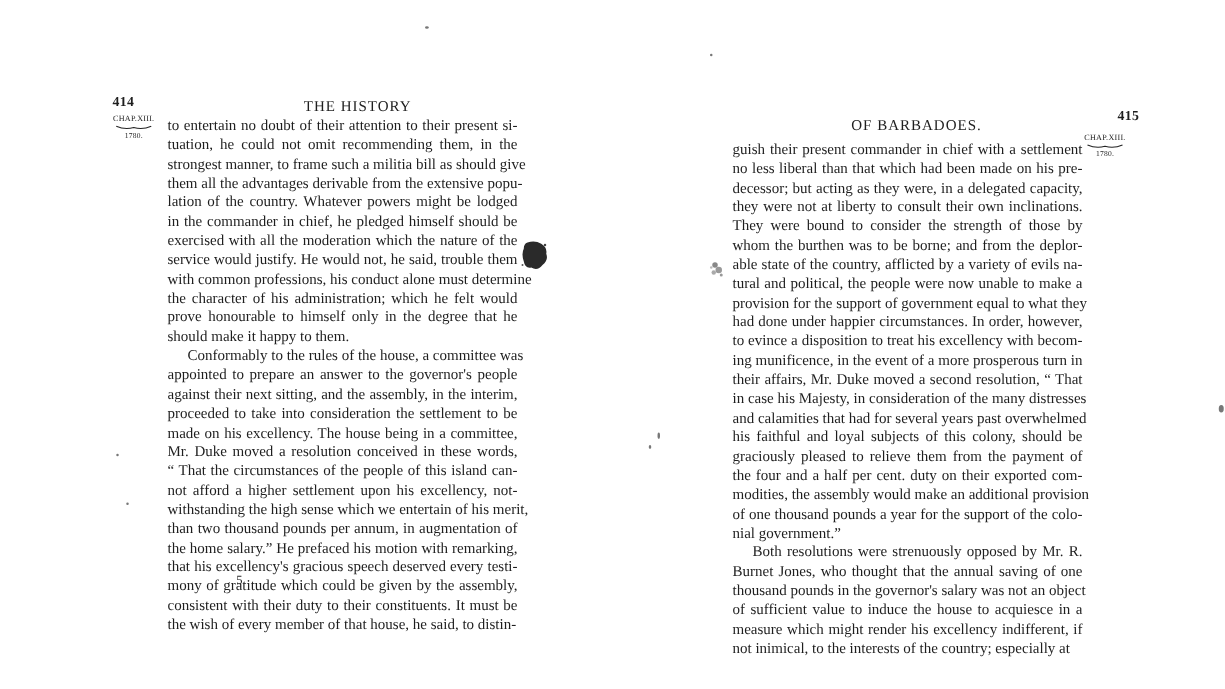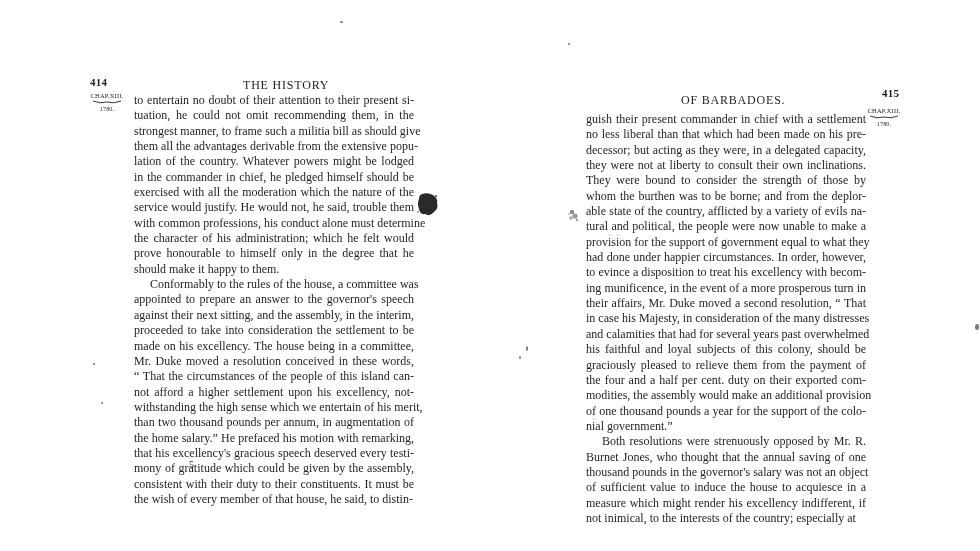--- a/index.html
+++ b/index.html
@@ -45,21 +45,21 @@
       <span class="line">them all the advantages derivable from the extensive popu-</span>
       <span class="line">lation of the country.   Whatever powers might be lodged</span>
       <span class="line">in the commander in chief, he pledged himself should be</span>
       <span class="line">exercised with all the moderation which the nature of the</span>
       <span class="line">service would justify.   He would not, he said, trouble them</span>
       <span class="line">with common professions, his conduct alone must determine</span>
       <span class="line">the character of his administration; which he felt would</span>
       <span class="line">prove honourable to himself only in the degree that he</span>
       <span class="line last">should make it happy to them.</span>
       <span class="line indent">Conformably to the rules of the house, a committee was</span>
-      <span class="line">appointed to prepare an answer to the governor's speech</span>
+      <span class="line">appointed to prepare an answer to the governor's people</span>
       <span class="line">against their next sitting, and the assembly, in the interim,</span>
       <span class="line">proceeded to take into consideration the settlement to be</span>
       <span class="line">made on his excellency.   The house being in a committee,</span>
       <span class="line">Mr. Duke moved a resolution conceived in these words,</span>
       <span class="line">“ That the circumstances of the people of this island can-</span>
       <span class="line">not afford a higher settlement upon his excellency, not-</span>
       <span class="line">withstanding the high sense which we entertain of his merit,</span>
       <span class="line">than two thousand pounds per annum, in augmentation of</span>
       <span class="line">the home salary.”   He prefaced his motion with remarking,</span>
       <span class="line">that his excellency's gracious speech deserved every testi-</span>
@@ -72,21 +72,21 @@
 
   <svg class="blot" style="left:416px; top:192px;" width="24" height="26" viewBox="0 0 24 26">
     <path d="M6 2 Q12 0 17 3 Q22 6 21 11 Q23 16 18 20 Q14 25 9 22 Q4 23 3 17 Q1 11 3 7 Q3 3 6 2 Z" fill="#2a2a2a"></path>
     <circle cx="20" cy="4" r="1" fill="#444"></circle>
       <circle cx="2" cy="20" r="0.8" fill="#555"></circle>
   </svg>
 </div>
 
 <div class="page right">
   <div class="running-head" style="left:191px; top:80px;">OF BARBADOES.</div>
-  <div class="folio" style="left:392px; top:74px;">415</div>
+  <div class="folio" style="left:404px; top:74px;">415</div>
 
   <div class="margin-note" style="left:376px; top:94px; width:36px;">
     <span>CHAP.XIII.</span>
     <svg class="brace" viewBox="0 0 30 5">
         <path d="M1 1 Q8 4 15 2 Q22 4 29 1" stroke="#222" stroke-width="0.9" fill="none"></path>
       </svg>
     <span class="year">1780.</span>
   </div>
 
   <div class="body-text" id="right-text" style="left:96px; top:99px; width:280px;font-family:Liberation Serif, serif;">

